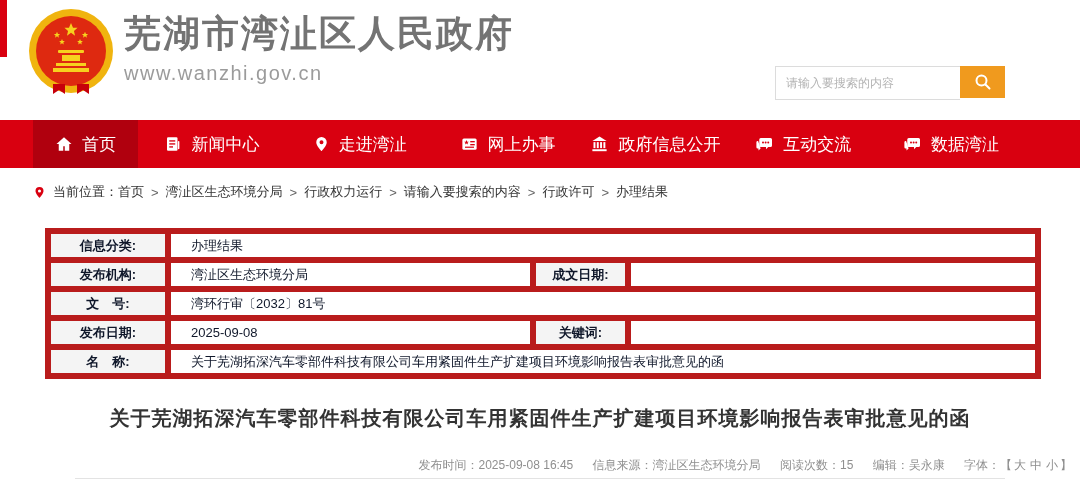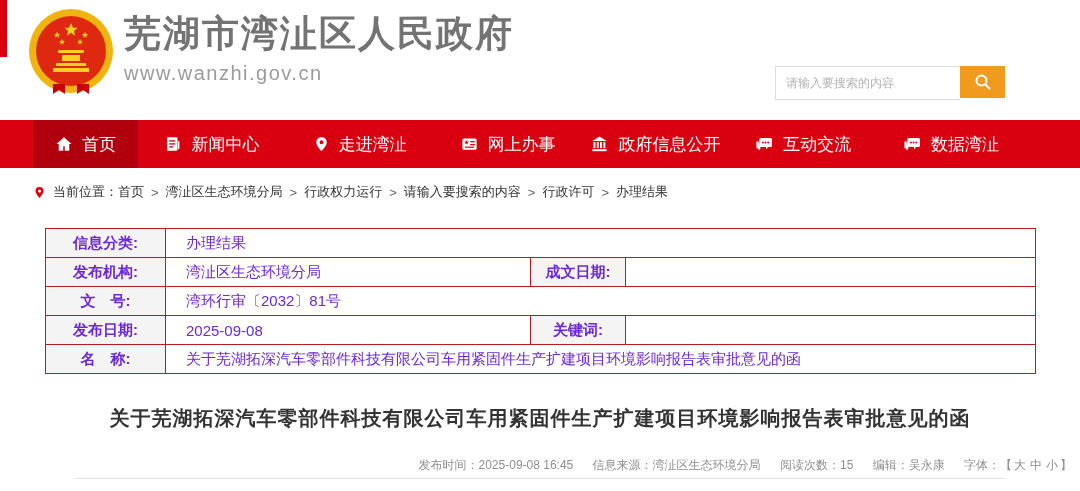--- a/index.html
+++ b/index.html
@@ -48,21 +48,21 @@
   .breadcrumb .pin { margin-right:7px; display:flex; }
   .breadcrumb .sep { margin:0 7px; color:#666; }
   .breadcrumb a { color:#333; text-decoration:none; cursor:pointer; }
 
   
   .info-table {
     position:absolute; top:228px; left:45px; width:990px;
     border-collapse:collapse; table-layout:fixed;
   }
   .info-table td {
-    border:1px solid #b91c1c; height:29px; font-size:15px; color:#6d28d9;
+    border:6px solid #b91c1c; height:29px; font-size:13px; color:#0f172a;
     padding:0; overflow:hidden; white-space:nowrap;
   }
   .info-table td.lbl {
     background:#f4f4f4; font-weight:bold; text-align:center;
   }
   .info-table td.val { padding-left:20px; background:#fff; }
 
   
   .article-title {
     position:absolute; top:392px; left:40px; width:1000px; text-align:center;

